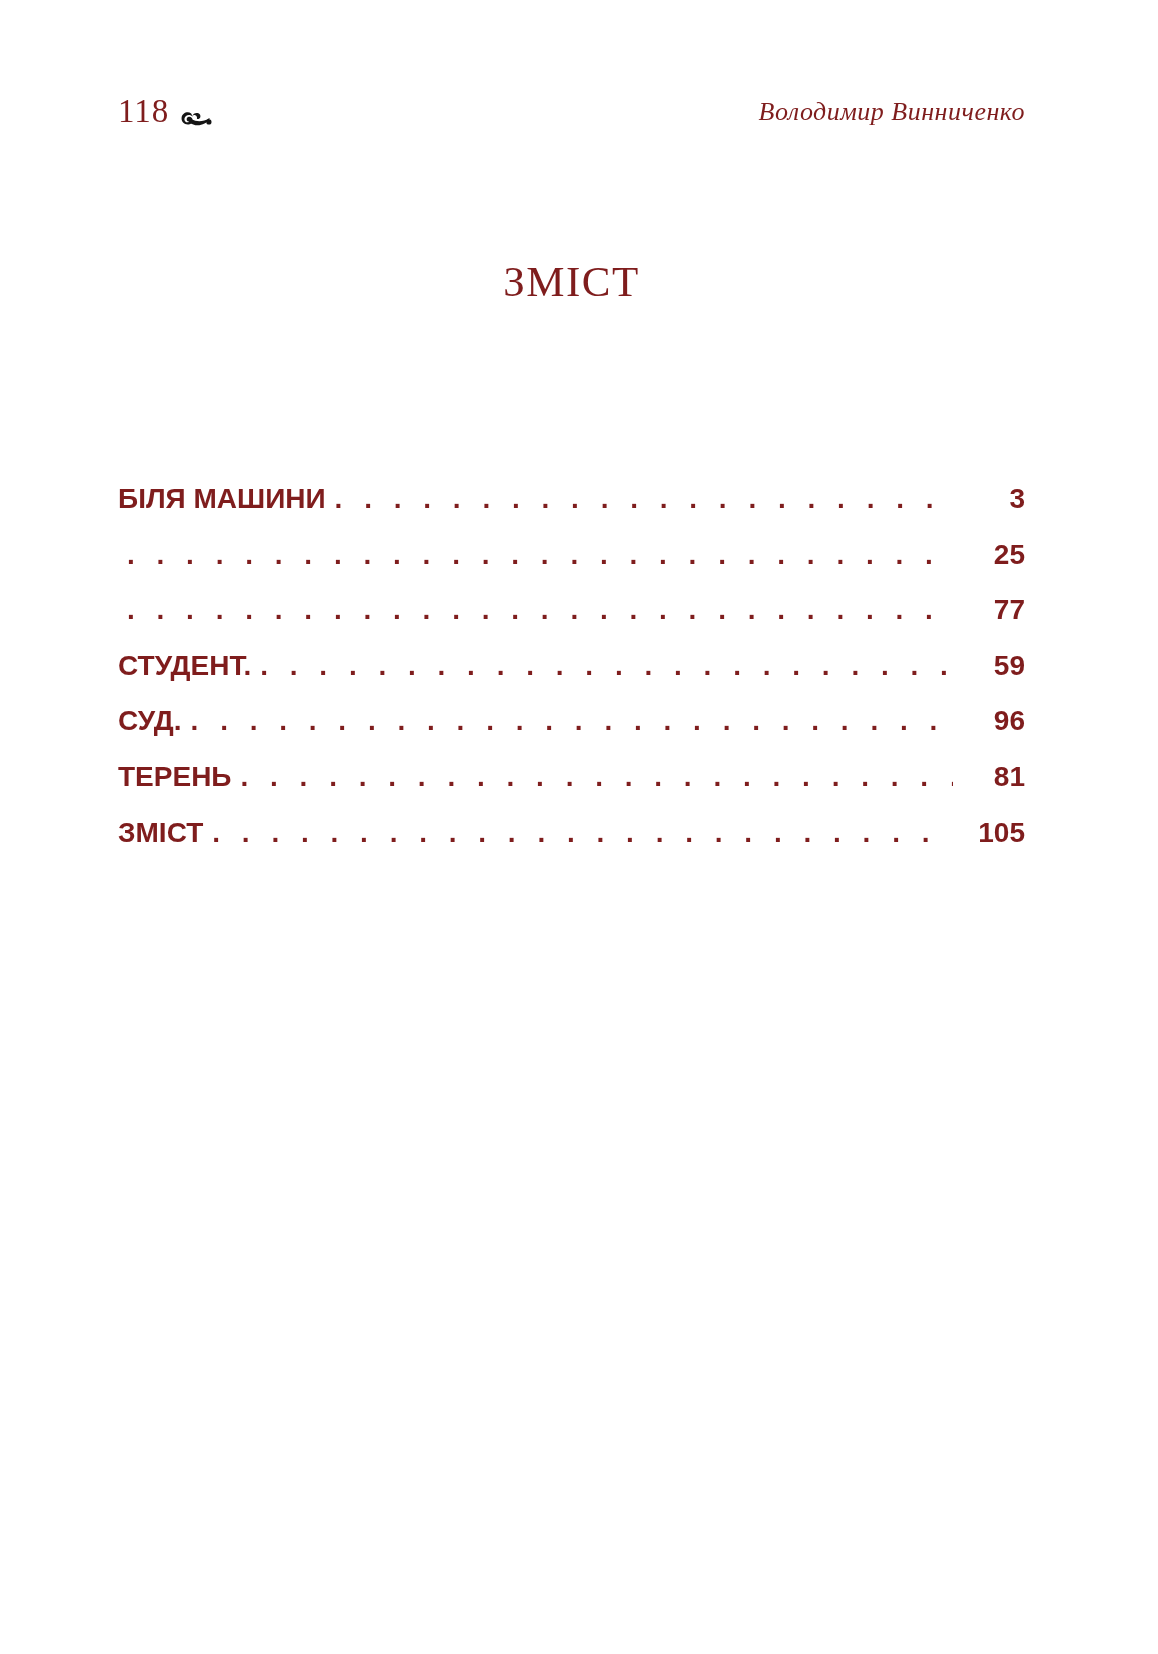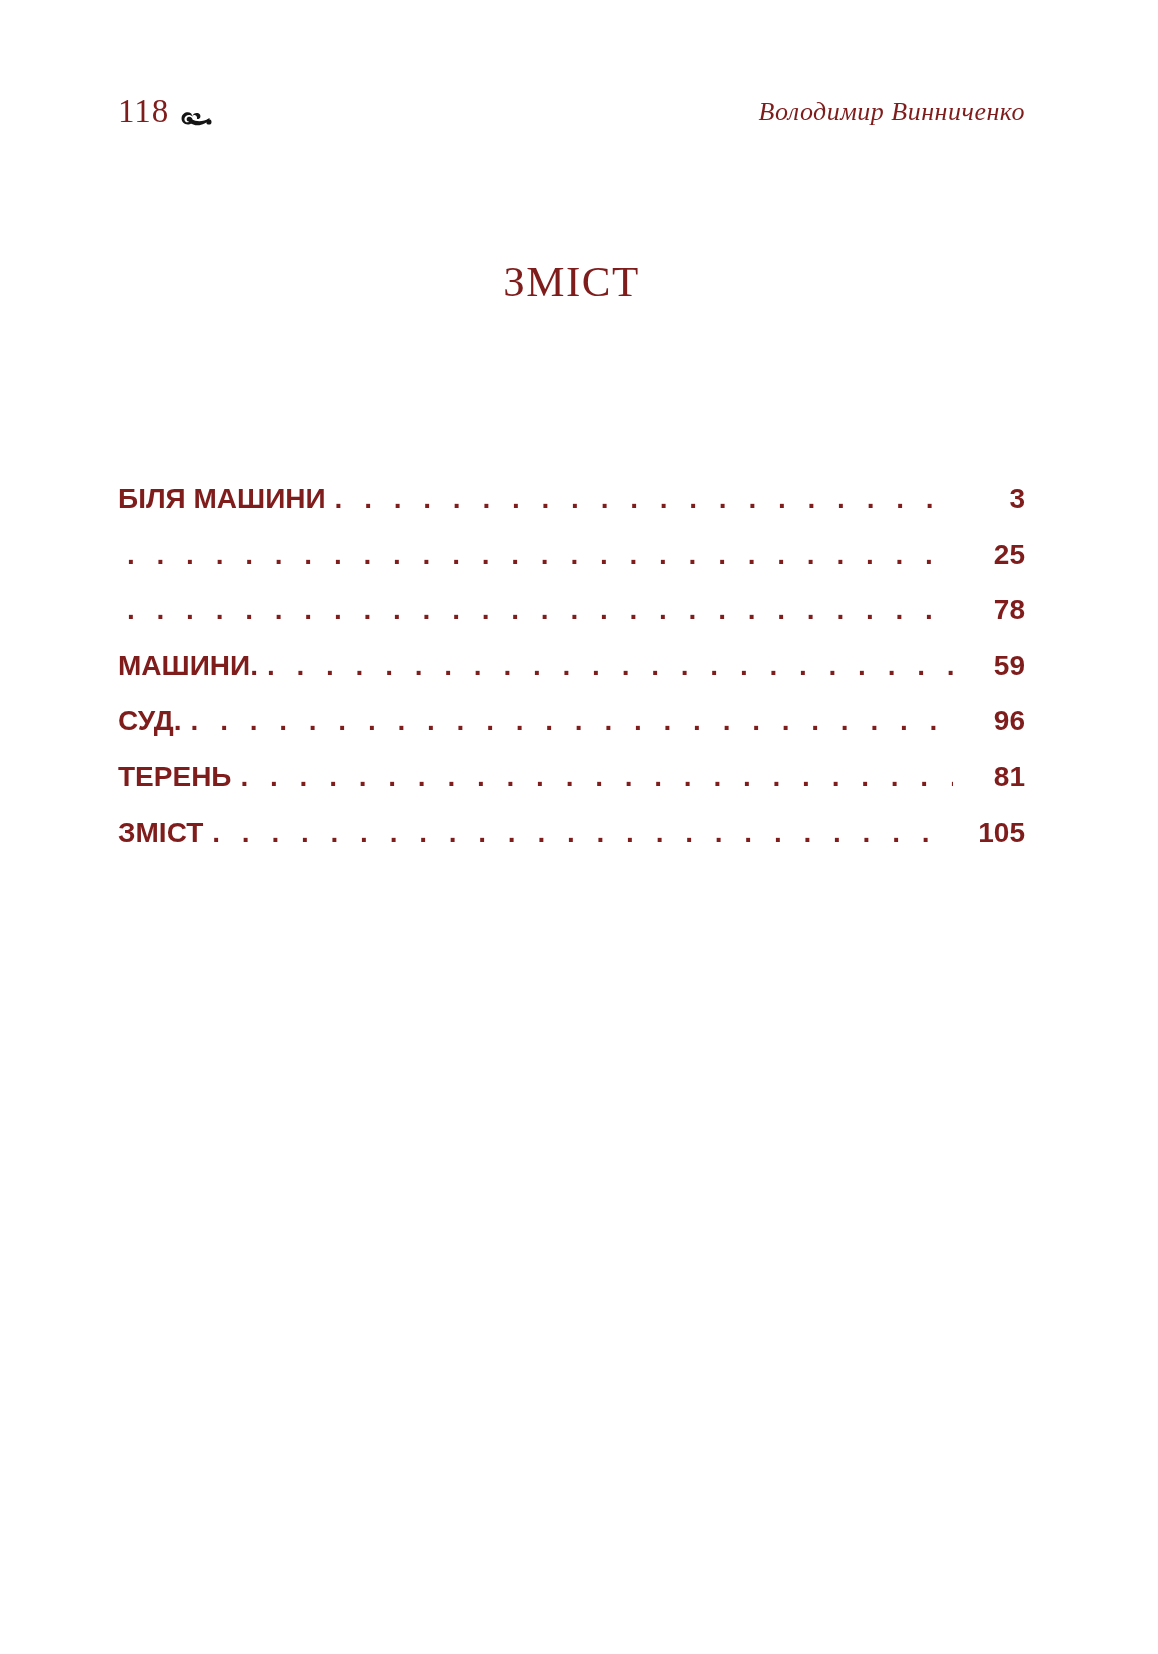--- a/index.html
+++ b/index.html
@@ -140,24 +140,24 @@
         <span class="toc-entry-title">БІЛЯ МАШИНИ</span>
         <span class="dot-leader">. . . . . . . . . . . . . . . . . . . . . . . . . . . . . . . . . . . . . . . . . . . . . . . . . . . . . . . . . . . . . . . . . . . . . . . . . . . . . . . . </span>
         <span class="toc-entry-page">3</span>
       </div>
       <div class="toc-row">
         <span class="dot-leader">. . . . . . . . . . . . . . . . . . . . . . . . . . . . . . . . . . . . . . . . . . . . . . . . . . . . . . . . . . . . . . . . . . . . . . . . . . . . . . . . </span>
         <span class="toc-entry-page">25</span>
       </div>
       <div class="toc-row">
         <span class="dot-leader">. . . . . . . . . . . . . . . . . . . . . . . . . . . . . . . . . . . . . . . . . . . . . . . . . . . . . . . . . . . . . . . . . . . . . . . . . . . . . . . . </span>
-        <span class="toc-entry-page">78</span>
+        <span class="toc-entry-page">77</span>
       </div>
       <div class="toc-row">
-        <span class="toc-entry-title">МАШИНИ.</span>
+        <span class="toc-entry-title">СТУДЕНТ.</span>
         <span class="dot-leader">. . . . . . . . . . . . . . . . . . . . . . . . . . . . . . . . . . . . . . . . . . . . . . . . . . . . . . . . . . . . . . . . . . . . . . . . . . . . . . . . </span>
         <span class="toc-entry-page">59</span>
       </div>
       <div class="toc-row">
         <span class="toc-entry-title">СУД.</span>
         <span class="dot-leader">. . . . . . . . . . . . . . . . . . . . . . . . . . . . . . . . . . . . . . . . . . . . . . . . . . . . . . . . . . . . . . . . . . . . . . . . . . . . . . . . </span>
         <span class="toc-entry-page">96</span>
       </div>
       <div class="toc-row">
         <span class="toc-entry-title">ТЕРЕНЬ</span>

